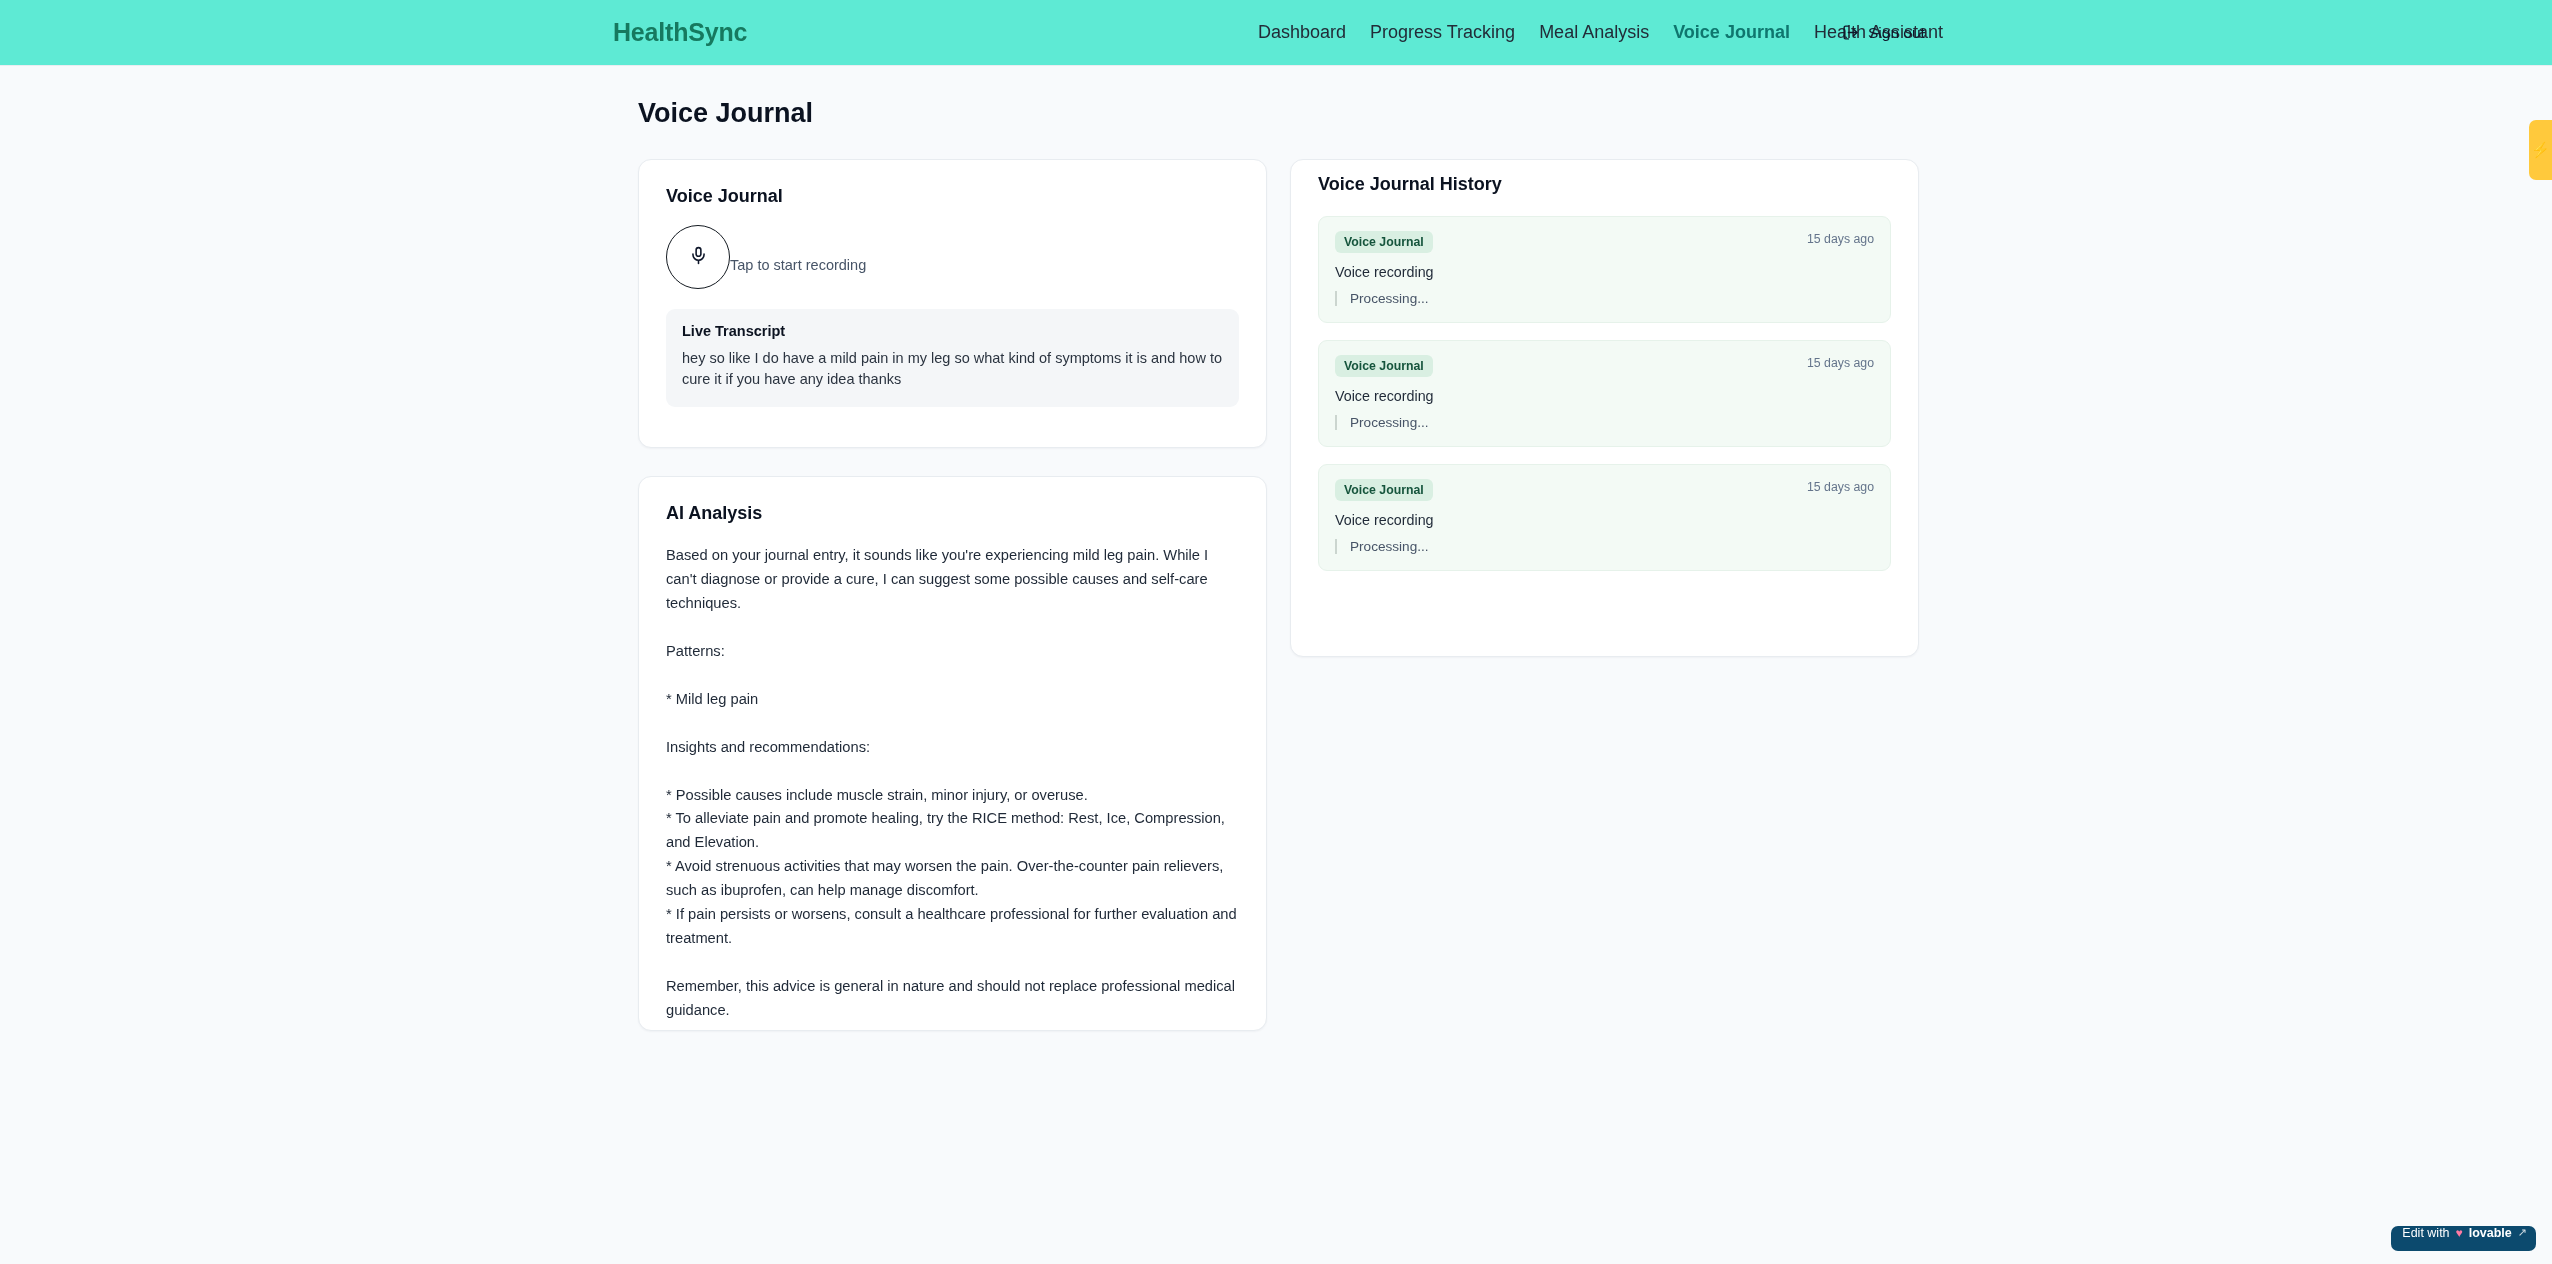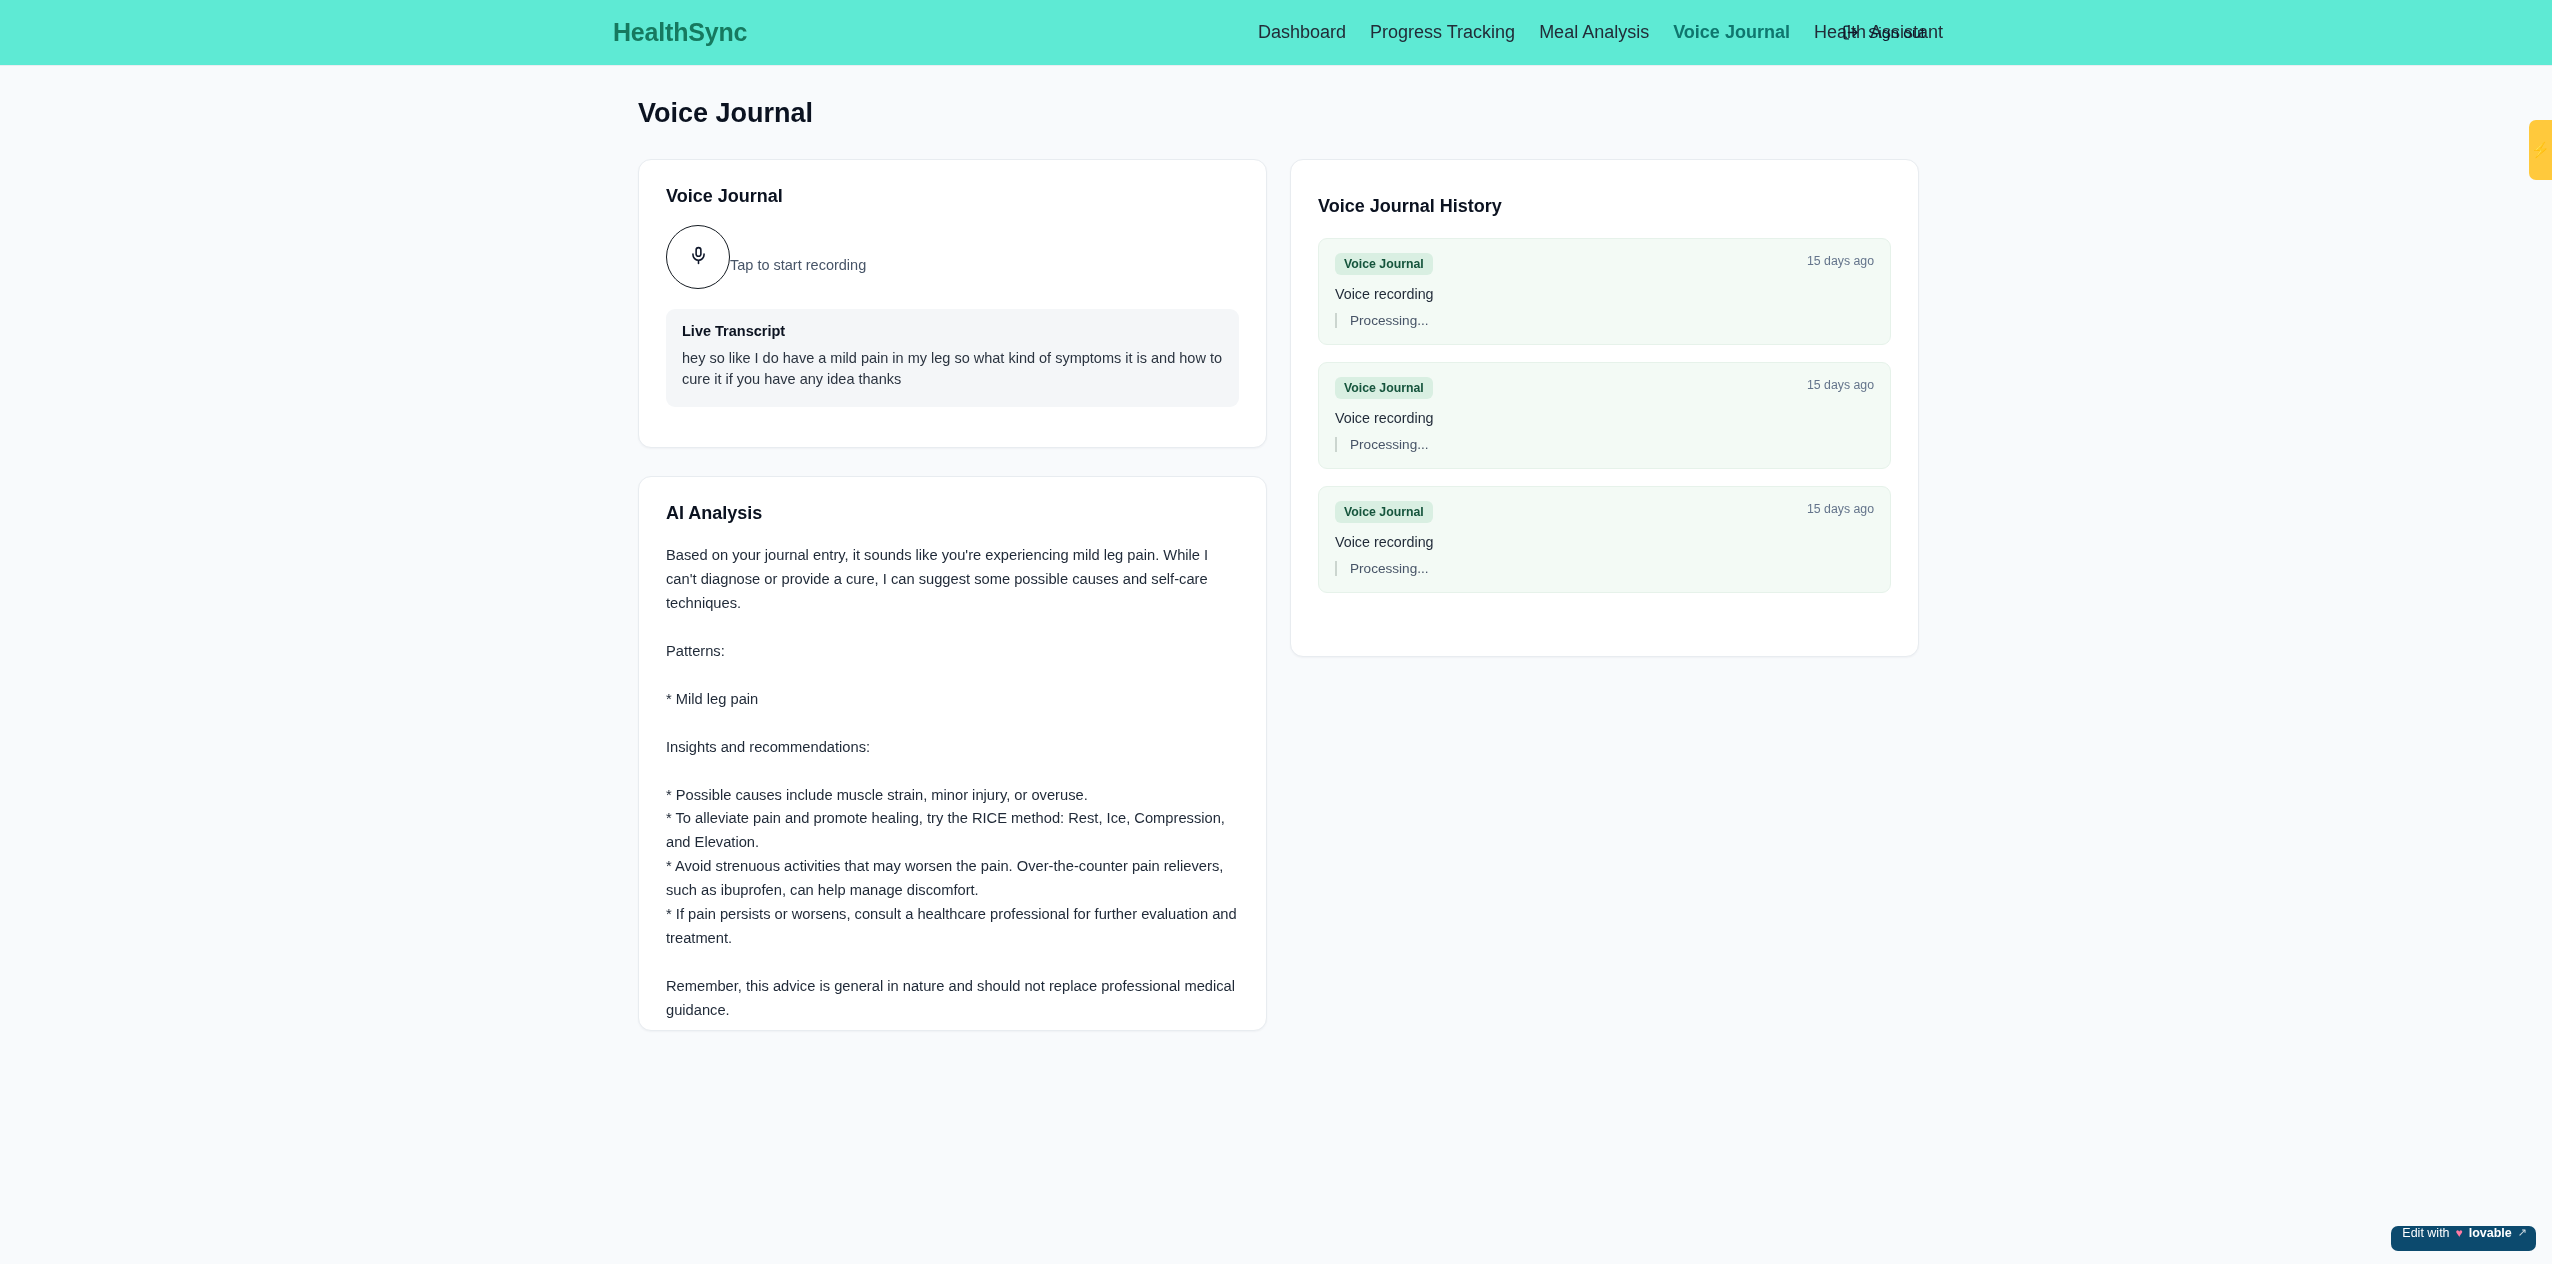--- a/index.html
+++ b/index.html
@@ -138,21 +138,21 @@
     white-space: pre-wrap;
   }
 
   
   .history-card {
     position: absolute;
     left: 1290px;
     top: 159px;
     width: 629px;
     height: 498px;
-    padding: 36px 27px;
+    padding: 14px 27px;
   }
   .history-list { margin-top: 21px; display: flex; flex-direction: column; gap: 17px; }
   .history-item {
     background: #f3faf5;
     border: 1px solid #e6f2ea;
     border-radius: 9px;
     padding: 14px 16px 16px 16px;
     position: relative;
   }
   .hi-top { display: flex; align-items: flex-start; justify-content: space-between; }

